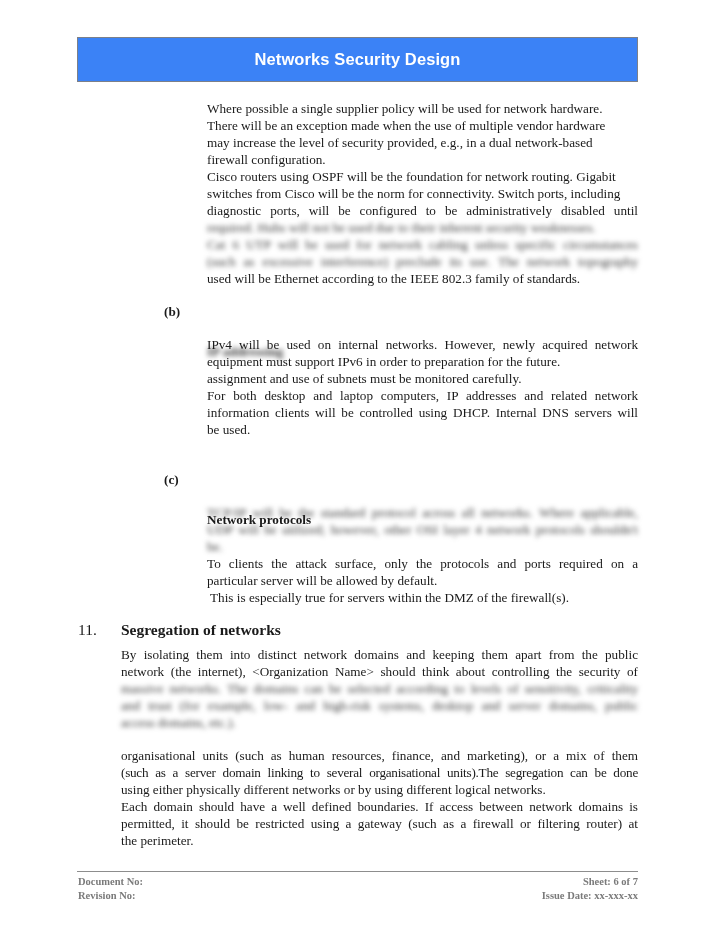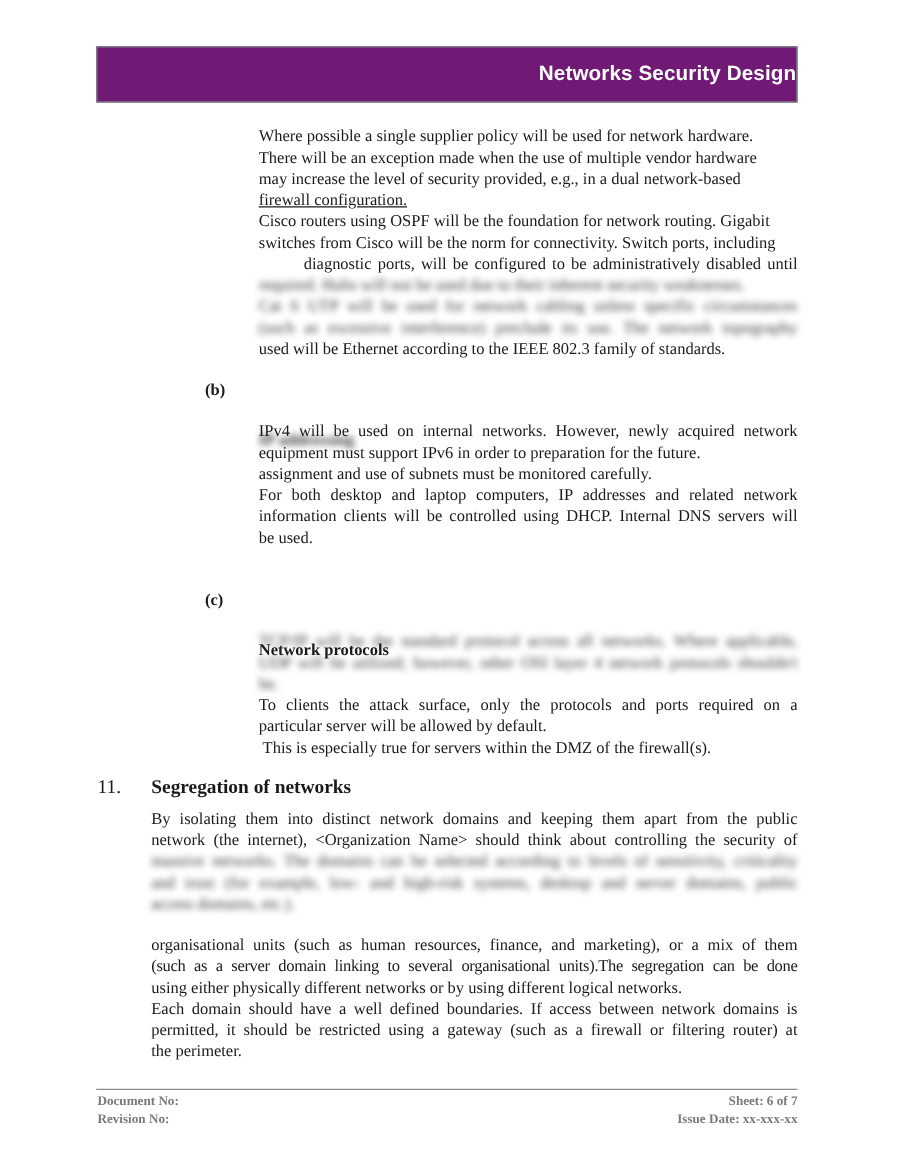--- a/index.html
+++ b/index.html
@@ -1,28 +1,28 @@
 <!DOCTYPE html>
 <html><head>
 <meta charset="utf-8">
 <style>
   html, body { margin: 0; padding: 0; background: #ffffff; }
   body { width: 720px; height: 933px; position: relative; overflow: hidden;
          font-family: "Liberation Serif", "DejaVu Serif", serif; color: #1a1a1a; }
   .page { position: absolute; left: 0; top: 0; width: 720px; height: 933px; background: #fff; }
 
   .title-bar { position: absolute; left: 77px; top: 37px; width: 561px; height: 45px;
-               background: #701a75; border: 1px solid #7c8089; box-sizing: border-box;
-               display: flex; align-items: center; justify-content: flex-end; }
+               background: #3b82f6; border: 1px solid #7c8089; box-sizing: border-box;
+               display: flex; align-items: center; justify-content: center; }
   .title-bar span { color: #ffffff; font-family: "Liberation Sans", "DejaVu Sans", sans-serif;
                     font-weight: bold; font-size: 16.5px; letter-spacing: 0.1px; }
 
   .para { position: absolute; font-size: 13.2px; line-height: 17px; text-align: justify; }
   .para p { margin: 0; }
-  .para p.last-line { text-align-last: left; text-decoration: underline; }
+  .para p.last-line { text-align-last: left; }
   .blur { filter: blur(2.6px); color: #3a3a3a; }
 
   .label { position: absolute; font-weight: bold; font-size: 13.2px; line-height: 17px; }
   .subhead { position: absolute; font-weight: bold; font-size: 13.2px; line-height: 17px; margin-top: 40px; }
 
   .sec-num { position: absolute; font-weight: normal; font-size: 15.5px; line-height: 20px; }
   .sec-title { position: absolute; font-weight: bold; font-size: 15.5px; line-height: 20px; }
 
   .footer-rule { position: absolute; left: 77px; top: 871px; width: 561px; height: 1px; background: #8d8d8d; }
   .footer-text { position: absolute; font-size: 10.5px; line-height: 14px; color: #7a7a7a; font-weight: bold; }
@@ -36,21 +36,21 @@
     <span>Networks Security Design</span>
   </div>
 
   <div class="para" style="left:207px; top:100px; width:431px;">
     <p>Where possible a single supplier policy will be used for network hardware.</p>
     <p>There will be an exception made when the use of multiple vendor hardware</p>
     <p>may increase the level of security provided, e.g., in a dual network-based</p>
     <p class="last-line" style="text-align:left;">firewall configuration.</p>
     <p>Cisco routers using OSPF will be the foundation for network routing. Gigabit</p>
     <p>switches from Cisco will be the norm for connectivity.  Switch ports, including</p>
-    <p style="text-align-last:justify;margin-left:36px;">diagnostic ports, will be configured to be administratively disabled until</p>
+    <p style="text-align-last:justify;">diagnostic ports, will be configured to be administratively disabled until</p>
     <p class="blur" style="text-align:left;">required. Hubs will not be used due to their inherent security weaknesses.</p>
     <p class="blur" style="text-align-last:justify;">Cat 6 UTP will be used for network cabling unless specific circumstances</p>
     <p class="blur" style="text-align-last:justify;">(such as excessive interference) preclude its use. The network topography</p>
     <p style="text-align:left;">used will be Ethernet according to the IEEE 802.3 family of standards.</p>
   </div>
 
   <div class="label" style="left:164px; top:303px;">(b)</div>
   <div class="subhead blur" style="left:207px; top:303px;">IP addressing</div>
 
   <div class="para" style="left:207px; top:336px; width:431px;">

